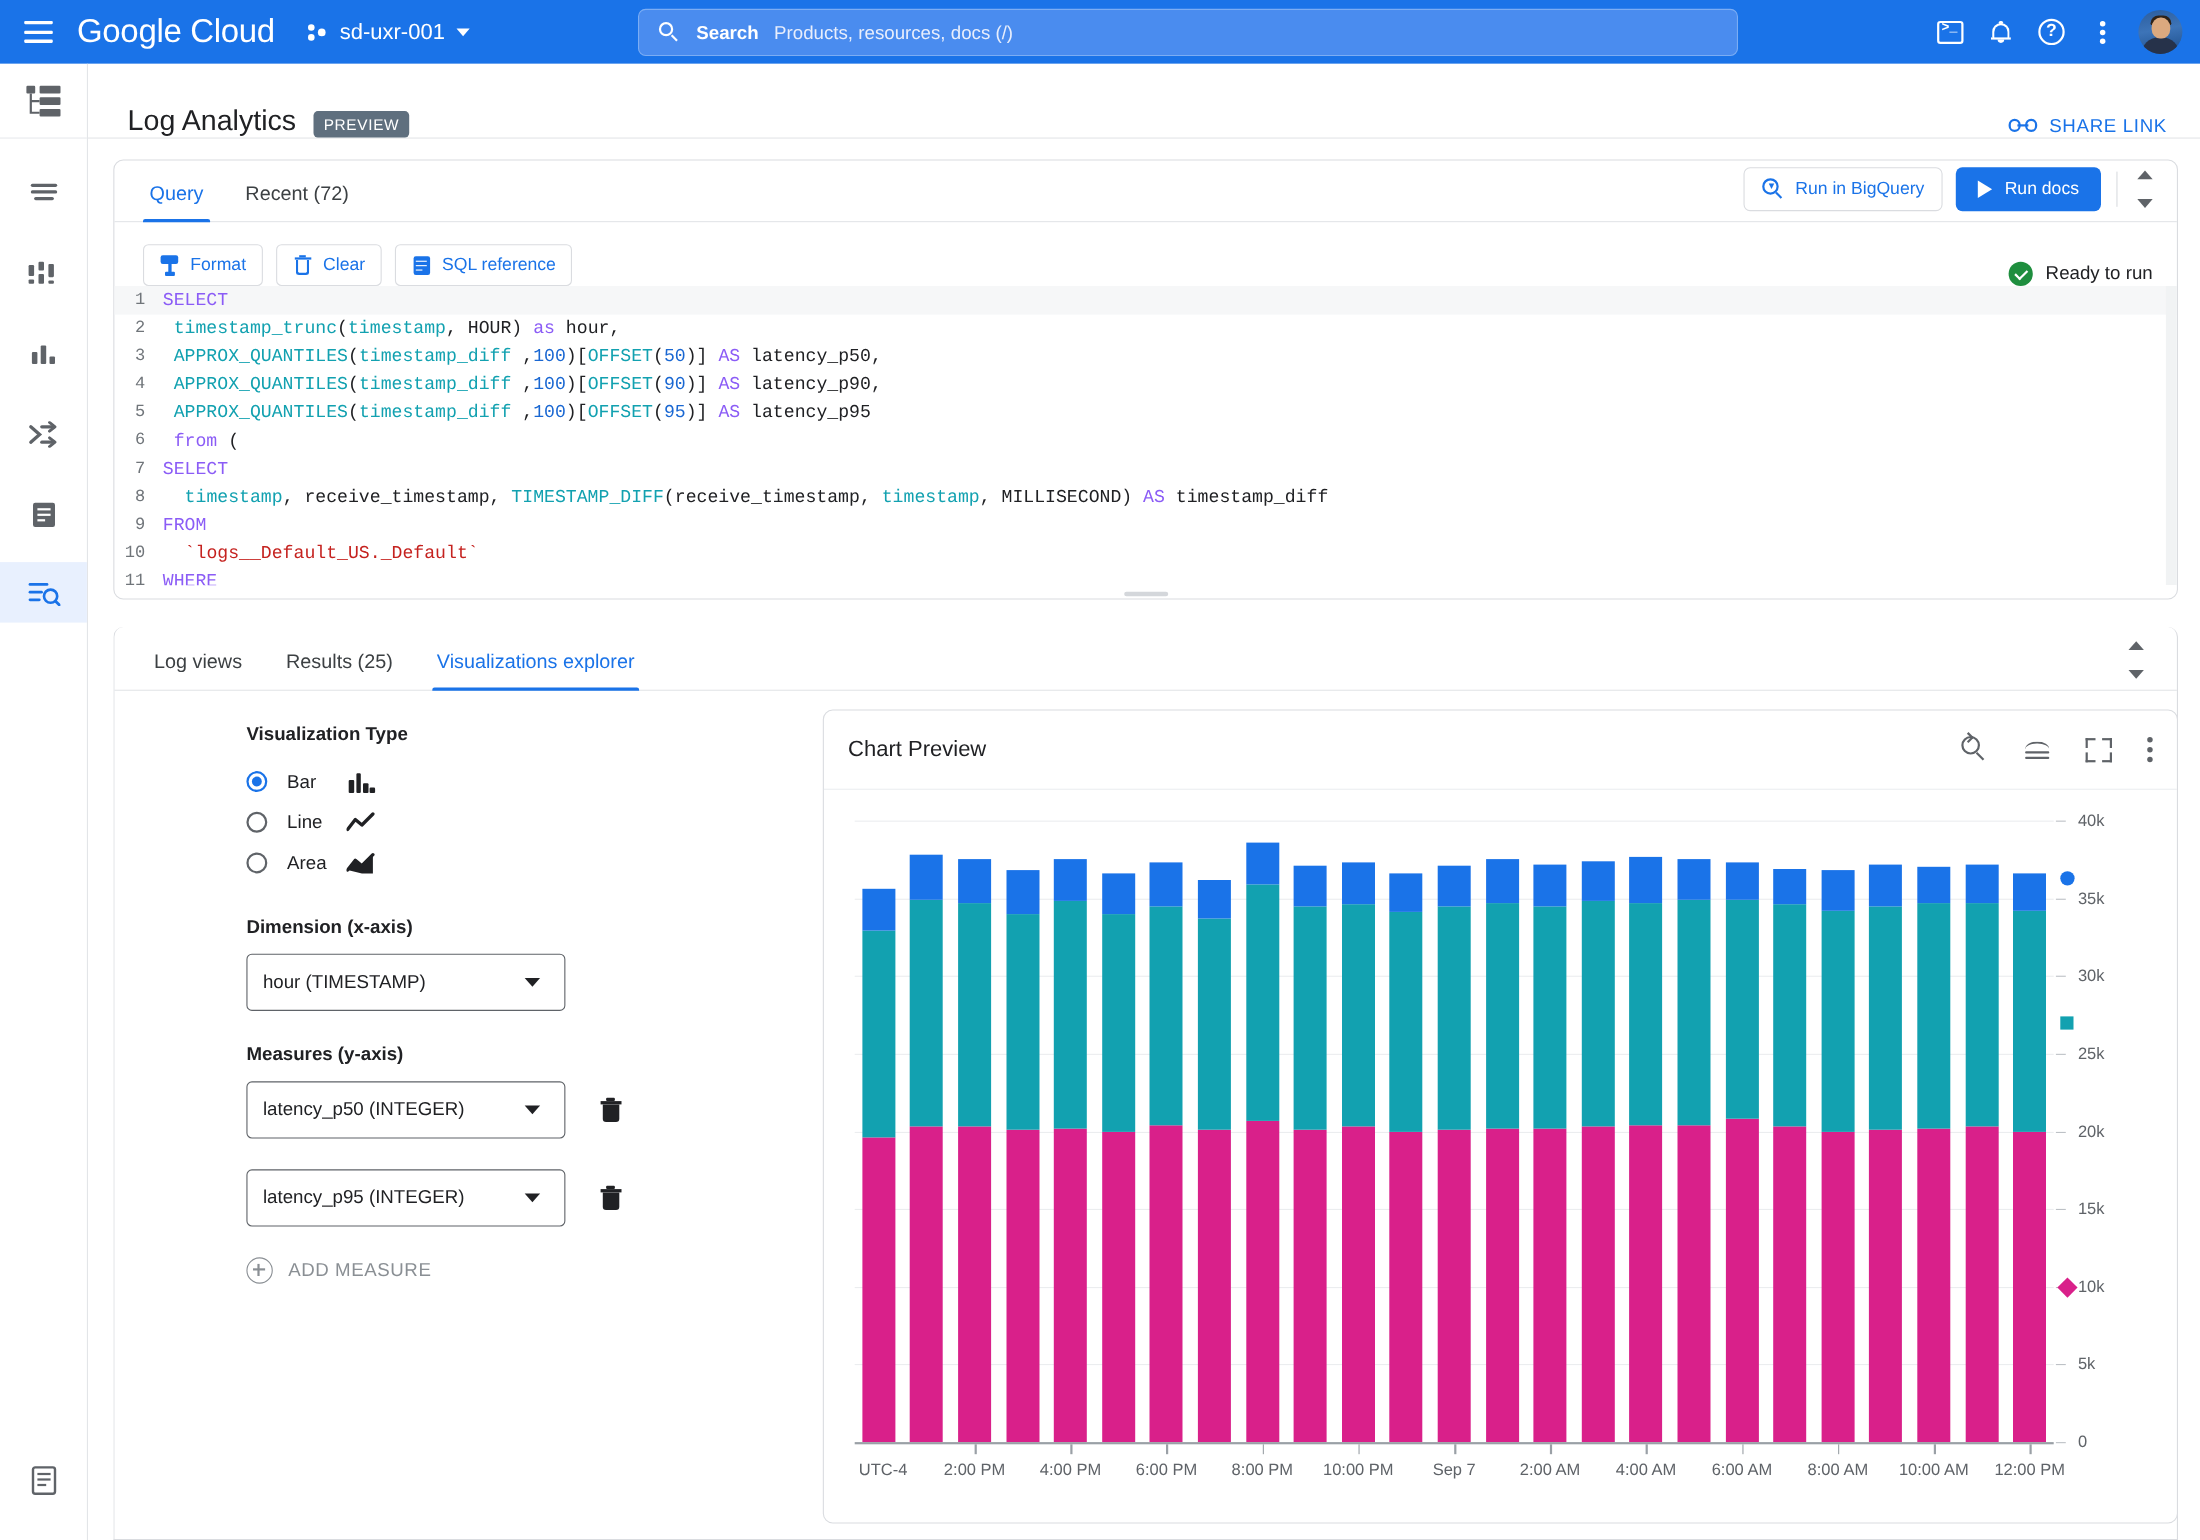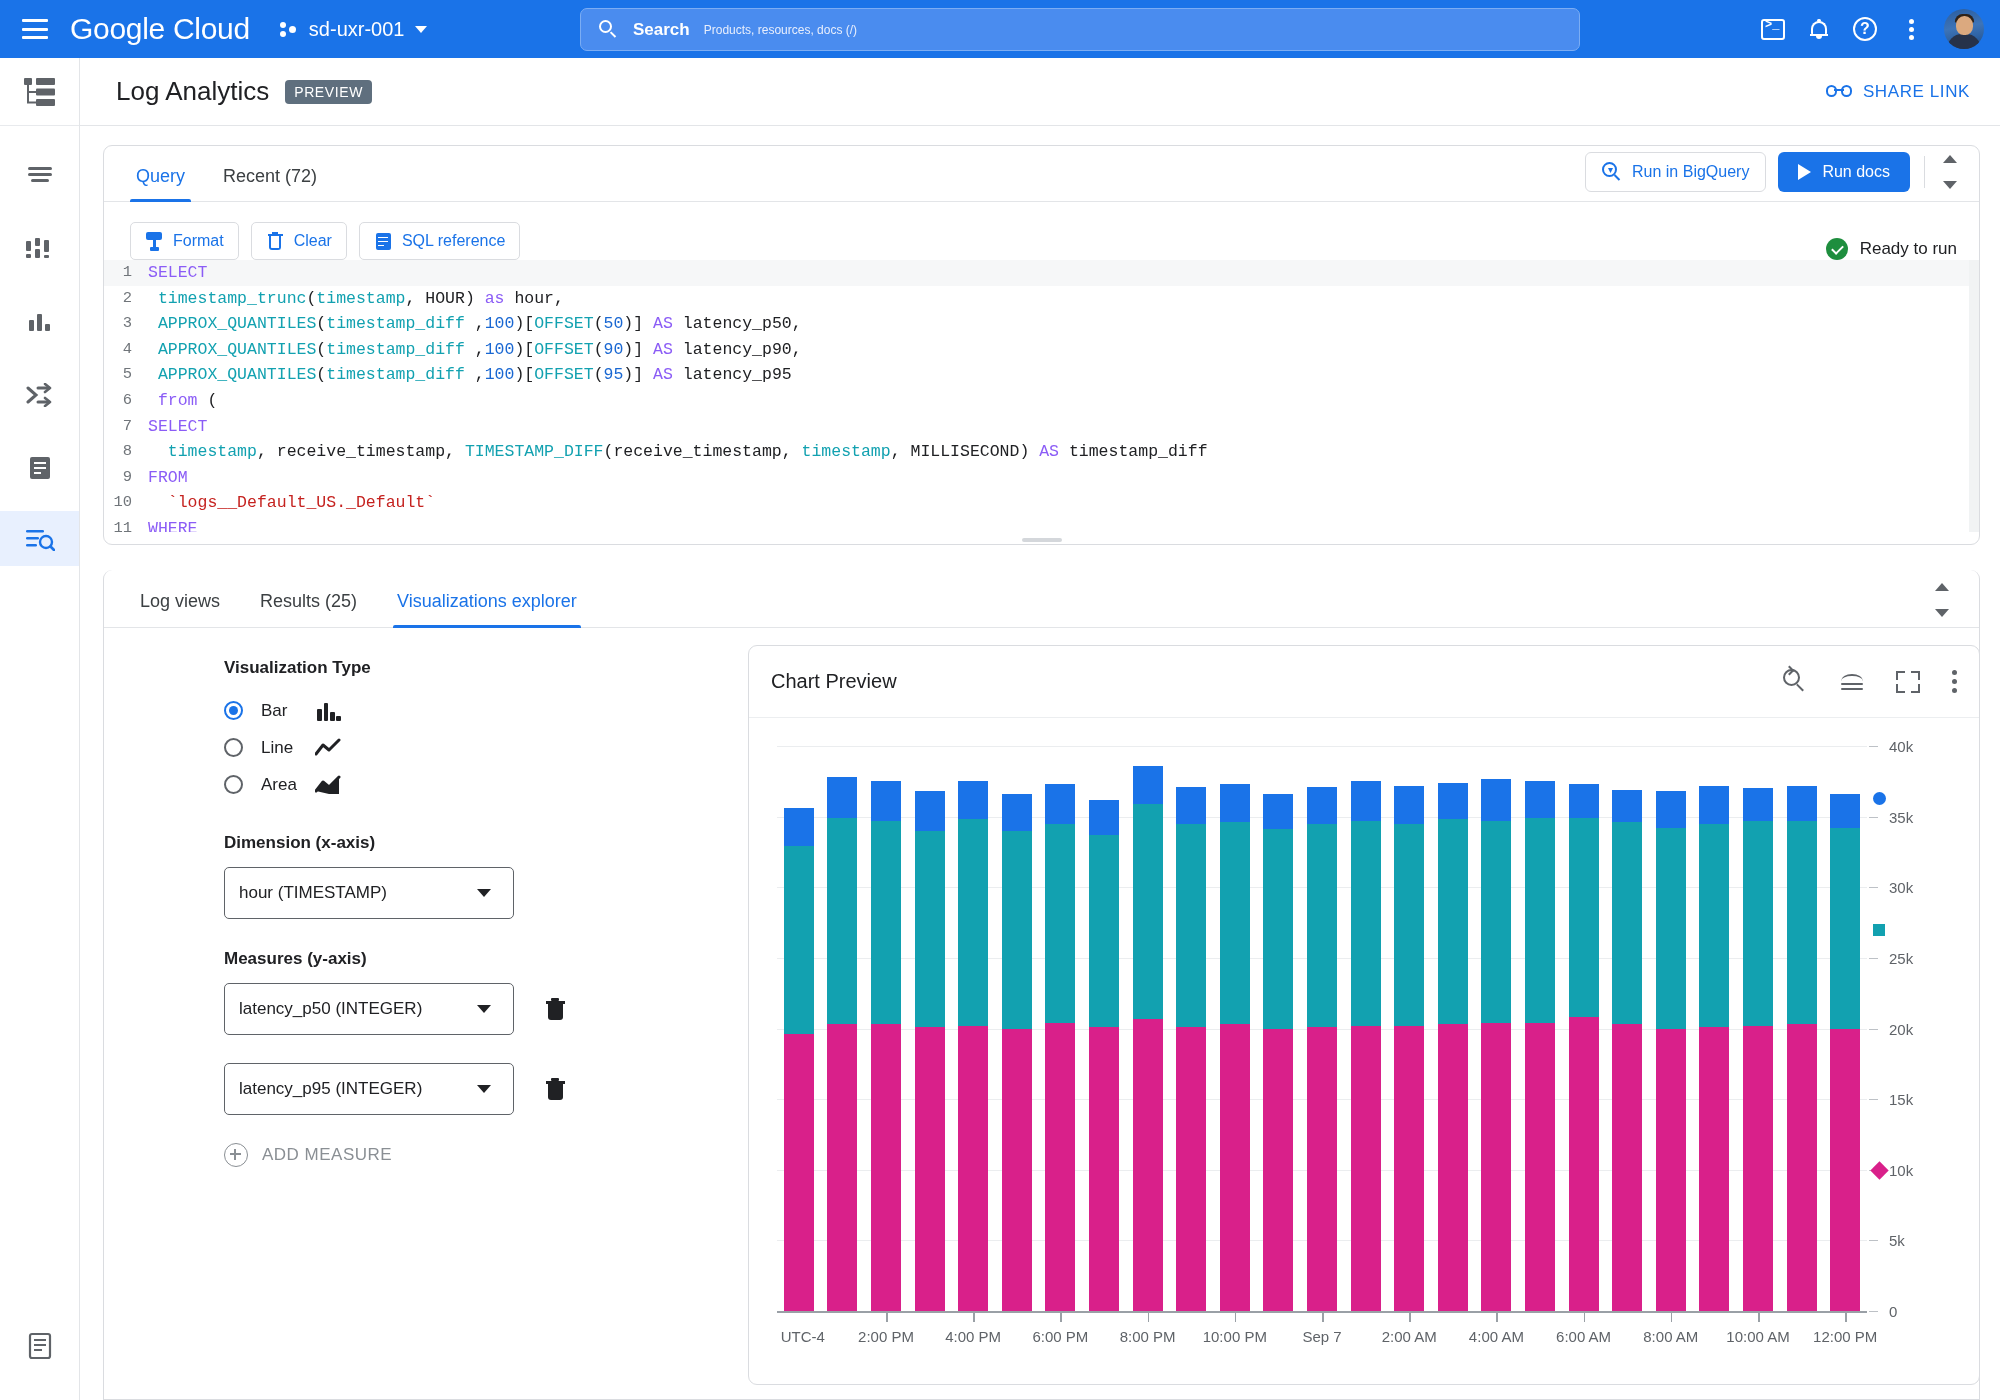--- a/index.html
+++ b/index.html
@@ -31,21 +31,21 @@
 
   .searchbox { position: absolute; left: 580px; top: 8px; width: 1000px; height: 43px;
     background: #4a8cef; border: 1px solid #7badf4; border-radius: 7px;
     display: flex; align-items: center; padding: 0 18px; cursor: text; }
   .search-ic { width: 20px; height: 20px; position: relative; margin-right: 14px; flex: 0 0 auto; }
   .search-ic .ring { position: absolute; width: 13px; height: 13px; border: 2.2px solid #fff;
     border-radius: 50%; left: 0; top: 0; }
   .search-ic .hdl { position: absolute; width: 2.2px; height: 7px; background: #fff;
     transform: rotate(-45deg); left: 13px; top: 11px; }
   .search-label { color: #fff; font-size: 17px; font-weight: 600; margin-right: 14px; }
-  .search-ph { color: #e8eefc; font-size: 12px; }
+  .search-ph { color: #e8eefc; font-size: 17px; }
 
   .topicons { position: absolute; right: 16px; top: 0; height: 58px; display: flex; align-items: center; }
   .ticon { width: 46px; height: 46px; display: flex; align-items: center; justify-content: center; cursor: pointer; }
   .term-ic { width: 24px; height: 21px; border: 2px solid #fff; border-radius: 3px; position: relative; }
   .term-ic::before { content: ">_"; position: absolute; left: 2px; top: -3px; color: #fff;
     font-size: 12px; font-family: "Liberation Mono", monospace; font-weight: bold; }
   .bell-ic { width: 18px; height: 20px; position: relative; }
   .bell-ic .body { position: absolute; width: 16px; height: 14px; border: 2px solid #fff;
     border-radius: 8px 8px 2px 2px; border-bottom: none; left: 1px; top: 2px; }
   .bell-ic .base { position: absolute; width: 18px; height: 2px; background: #fff; left: 0; top: 15px; }
@@ -70,21 +70,21 @@
   .rail { position: absolute; left: 0; top: 58px; width: 80px; height: 1342px;
     background: #fff; border-right: 1px solid #e3e5e8; }
   .rail-top { height: 68px; display: flex; align-items: center; justify-content: center;
     border-bottom: 1px solid #e8eaed; }
   .rail-item { height: 55px; display: flex; align-items: center; justify-content: center; cursor: pointer; position: relative; }
   .rail-item.active { background: #e8f0fe; }
   .rail-bottom { position: absolute; bottom: 40px; width: 100%; display: flex; justify-content: center; }
 
   
   .pagehdr { position: absolute; left: 80px; top: 58px; width: 1920px; height: 68px;
-    background: #fff; border-bottom: 1px solid #e3e5e8; display: flex; align-items: center; }
+    background: #fff; border-bottom: 1px solid #e3e5e8; display: flex; align-items: flex-end; }
   .pagetitle { font-size: 26px; color: #202124; margin-left: 36px; font-weight: 400; }
   .preview-badge { margin-left: 16px; background: #5f6f7e; color: #fff; font-size: 14px;
     letter-spacing: 0.6px; padding: 4px 9px; border-radius: 4px; font-weight: 500; }
   .sharelink { position: absolute; right: 30px; display: flex; align-items: center;
     color: #1a73e8; font-size: 17px; letter-spacing: 0.6px; cursor: pointer; font-weight: 500; }
   .link-ic { width: 26px; height: 14px; position: relative; margin-right: 11px; }
   .link-ic i { position: absolute; width: 11px; height: 12px; border: 2.2px solid #1a73e8; border-radius: 6px; top: 0; }
   .link-ic .l { left: 0; } .link-ic .r { right: 0; }
   .link-ic .bar { position: absolute; width: 10px; height: 2.2px; background: #1a73e8; left: 8px; top: 4.8px; border: none; border-radius: 0; }
 

